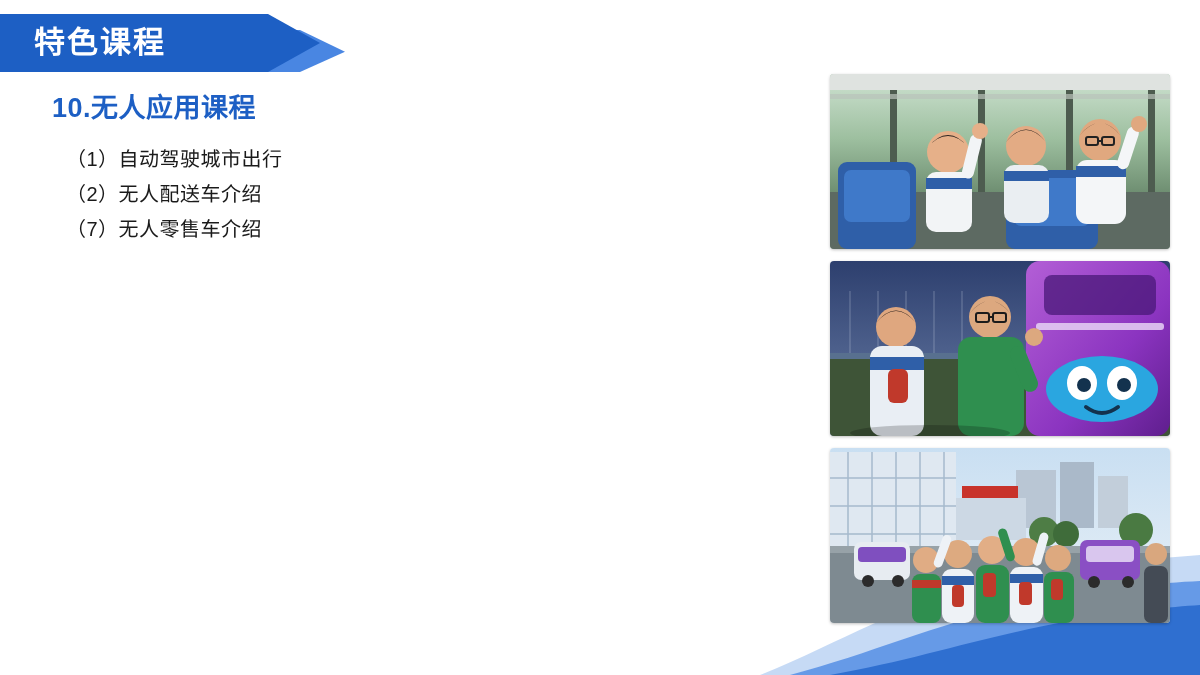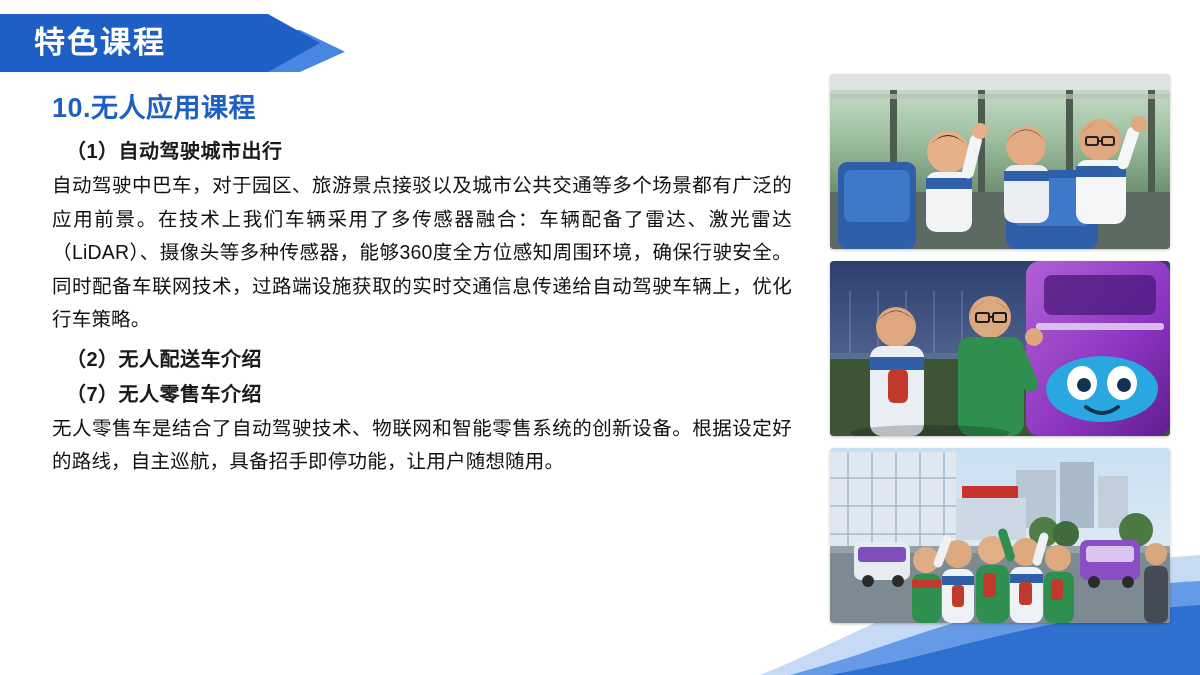--- a/index.html
+++ b/index.html
@@ -71,26 +71,26 @@
     position: absolute;
     left: 52px;
     top: 86px;
     width: 740px;
     z-index: 5;
   }
   .section-title {
     color: #1d5fc4;
     font-size: 27px;
     font-weight: bold;
-    margin: 0 0 10px 0;
+    margin: 0 0 18px 0;
     letter-spacing: 0.5px;
   }
   .sub-title {
     font-size: 20px;
-    font-weight: bold;
+    font-weight: normal;
     color: #1a1a1a;
     margin: 6px 0 5px 14px;
     letter-spacing: 0.5px;
   }
   .para {
     font-size: 19.5px;
     color: #111111;
     line-height: 1.72;
     margin: 0 0 2px 0;
     text-align: justify;
@@ -129,30 +129,28 @@
 <div class="header-banner-shadow"></div>
 <div class="header-banner"></div>
 <div class="header-title">特色课程</div>
 
 <div class="content">
 
   <div class="section-title">10.无人应用课程</div>
 
   <div>
     <div class="sub-title">（1）自动驾驶城市出行</div>
-    <p class="para">自动驾驶中巴车，对于园区、旅游景点接驳以及城市公共交通等多个场景都有广泛的应用前景。在技术上我们车辆采用了多传感器融合：车辆配备了雷达、激光雷达（LiDAR）、摄像头等多种传感器，能够360度全方位感知周围环境，确保行驶安全。同时配备车联网技术，过路端设施获取的实时交通信息传递给自动驾驶车辆上，优化行车策略。</p>
   </div>
 
   <div>
     <div class="sub-title">（2）无人配送车介绍</div>
   </div>
 
   <div>
     <div class="sub-title">（7）无人零售车介绍</div>
-    <p class="para tight">无人零售车是结合了自动驾驶技术、物联网和智能零售系统的创新设备。根据设定好的路线，自主巡航，具备招手即停功能，让用户随想随用。</p>
   </div>
 
 </div>
 
 <div class="photos">
 
   <div class="photo">
     <svg viewBox="0 0 340 175" preserveAspectRatio="none">
       <defs>
         <linearGradient id="busWin" x1="0" y1="0" x2="0" y2="1">

